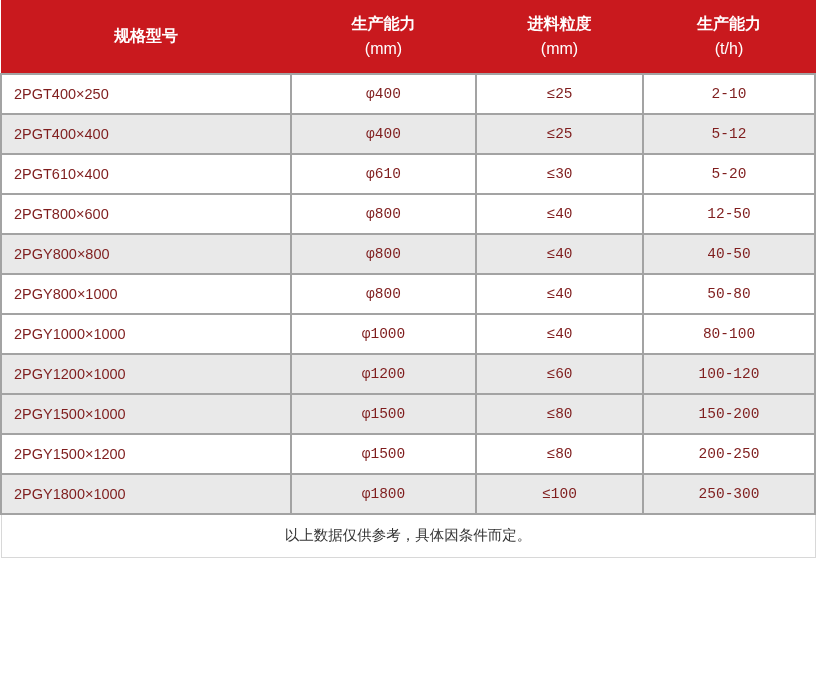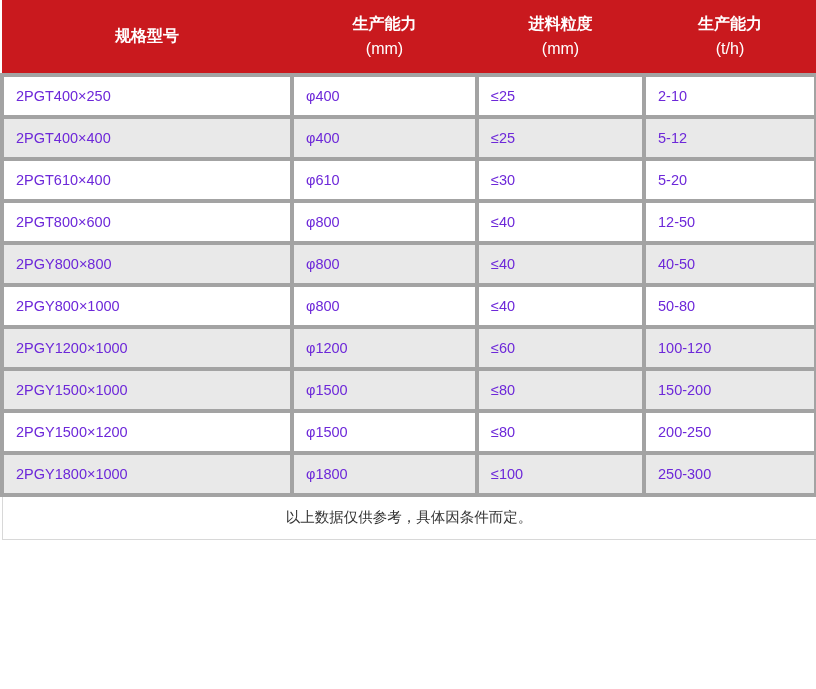--- a/index.html
+++ b/index.html
@@ -34,35 +34,37 @@
     text-align: center;
     border: 1px solid #c9191e;
     vertical-align: middle;
   }
   .spec-table thead th .unit {
     display: block;
     font-weight: normal;
   }
   .spec-table tbody td {
     font-size: 14.5px;
-    color: #6d28d9;
-    border: 4px solid #a3a3a3;
+    color: #7f1d1d;
+    border: 2px solid #a3a3a3;
     padding: 0 12px;
     height: 38px;
     vertical-align: middle;
     background: #ffffff;
   }
   .spec-table tbody tr.alt td {
     background: #e9e9e9;
     margin-top: 8px;
   }
   .spec-table tbody td.model {
     text-align: left;
   }
   .spec-table tbody td.ctr {
+    text-align: center;
+    font-family: Liberation Mono, monospace;
   }
   .spec-table tfoot td {
     font-size: 14.5px;
     color: #333333;
     text-align: center;
     border: 1px solid #d8d8d8;
     height: 40px;
     vertical-align: middle;
     background: #ffffff;
   }
@@ -126,20 +128,26 @@
         <td class="ctr">φ800</td>
         <td class="ctr">≤40</td>
         <td class="ctr">40-50</td>
       </tr>
       <tr>
         <td class="model">2PGY800×1000</td>
         <td class="ctr">φ800</td>
         <td class="ctr">≤40</td>
         <td class="ctr">50-80</td>
       </tr>
+      <tr>
+        <td class="model">2PGY1000×1000</td>
+        <td class="ctr">φ1000</td>
+        <td class="ctr">≤40</td>
+        <td class="ctr">80-100</td>
+      </tr>
       <tr class="alt">
         <td class="model">2PGY1200×1000</td>
         <td class="ctr">φ1200</td>
         <td class="ctr">≤60</td>
         <td class="ctr">100-120</td>
       </tr>
       <tr class="alt">
         <td class="model">2PGY1500×1000</td>
         <td class="ctr">φ1500</td>
         <td class="ctr">≤80</td>

